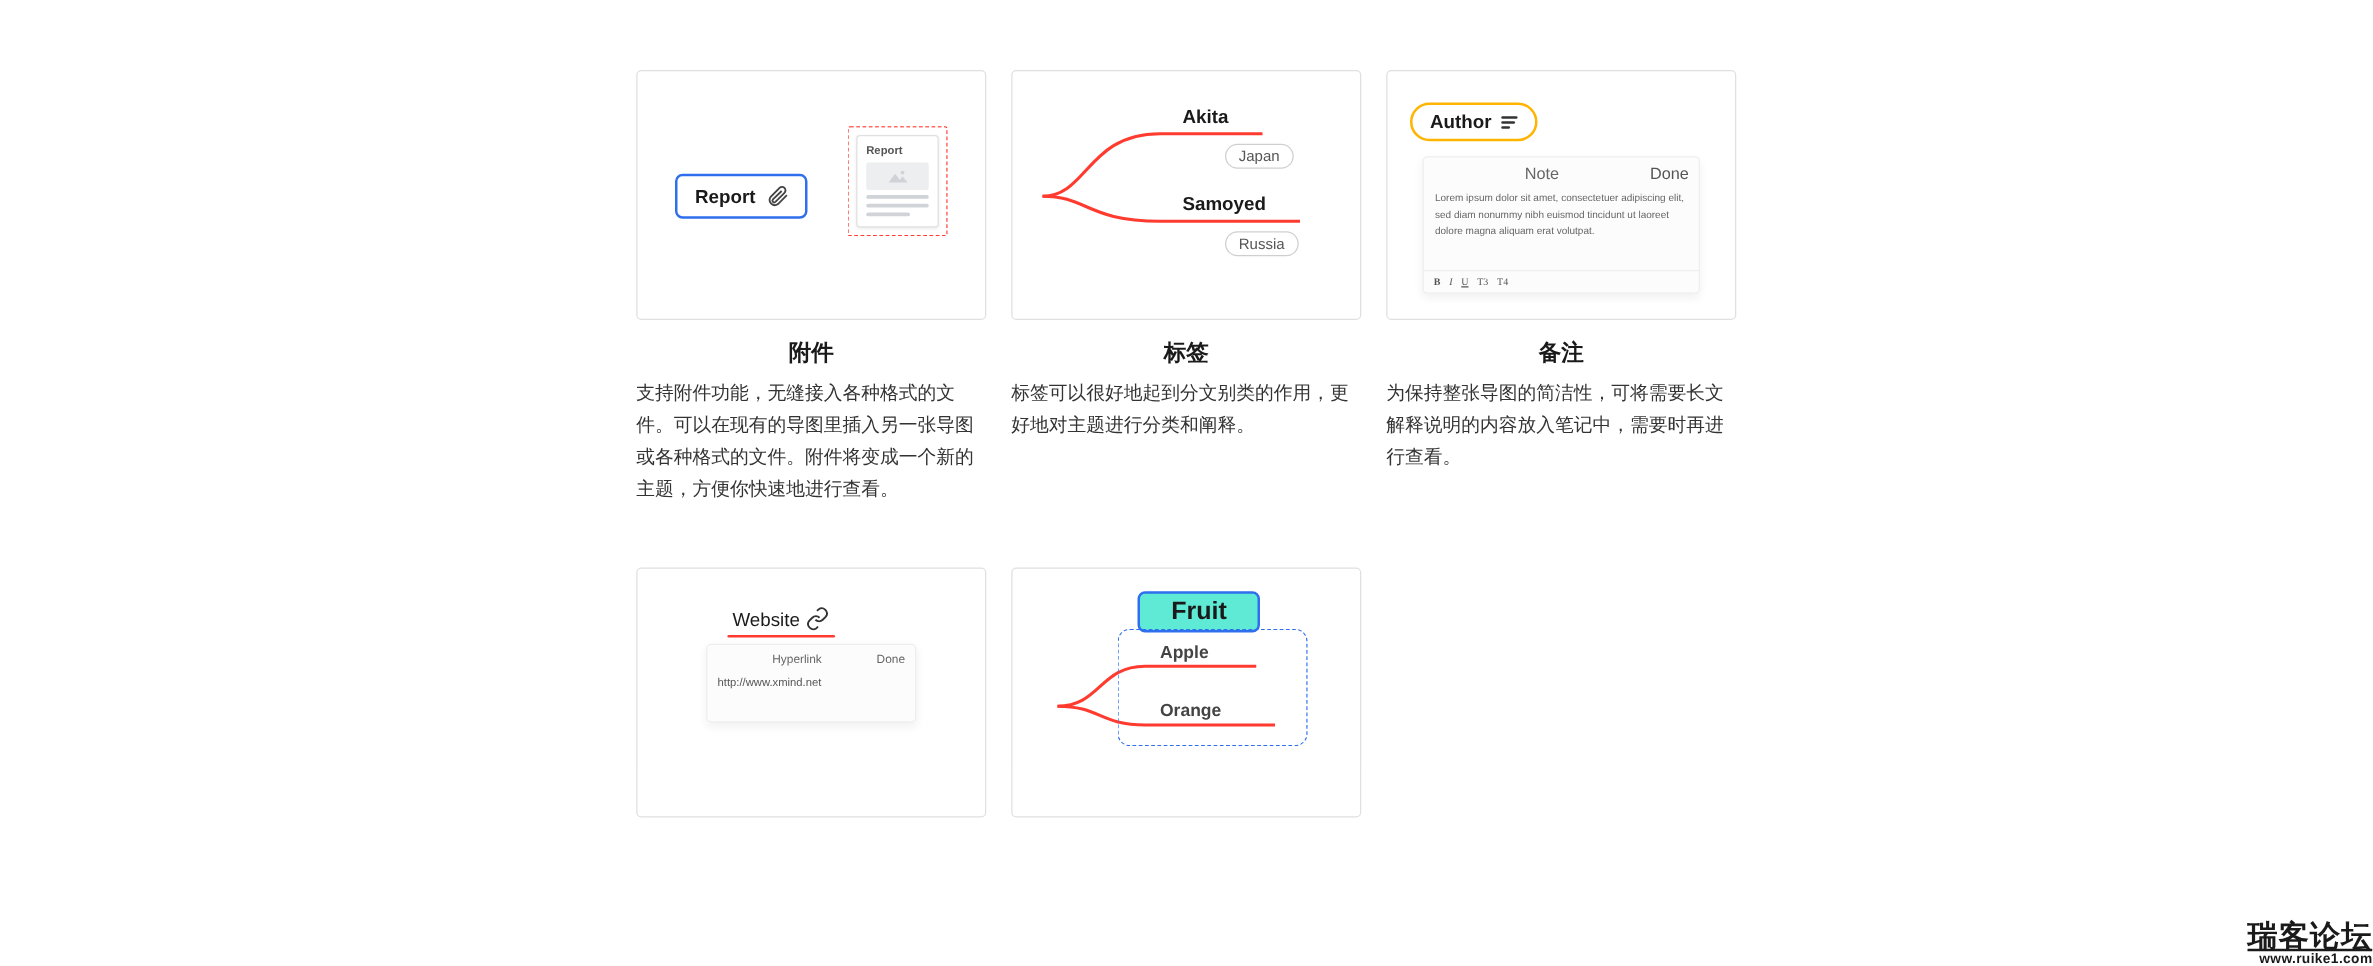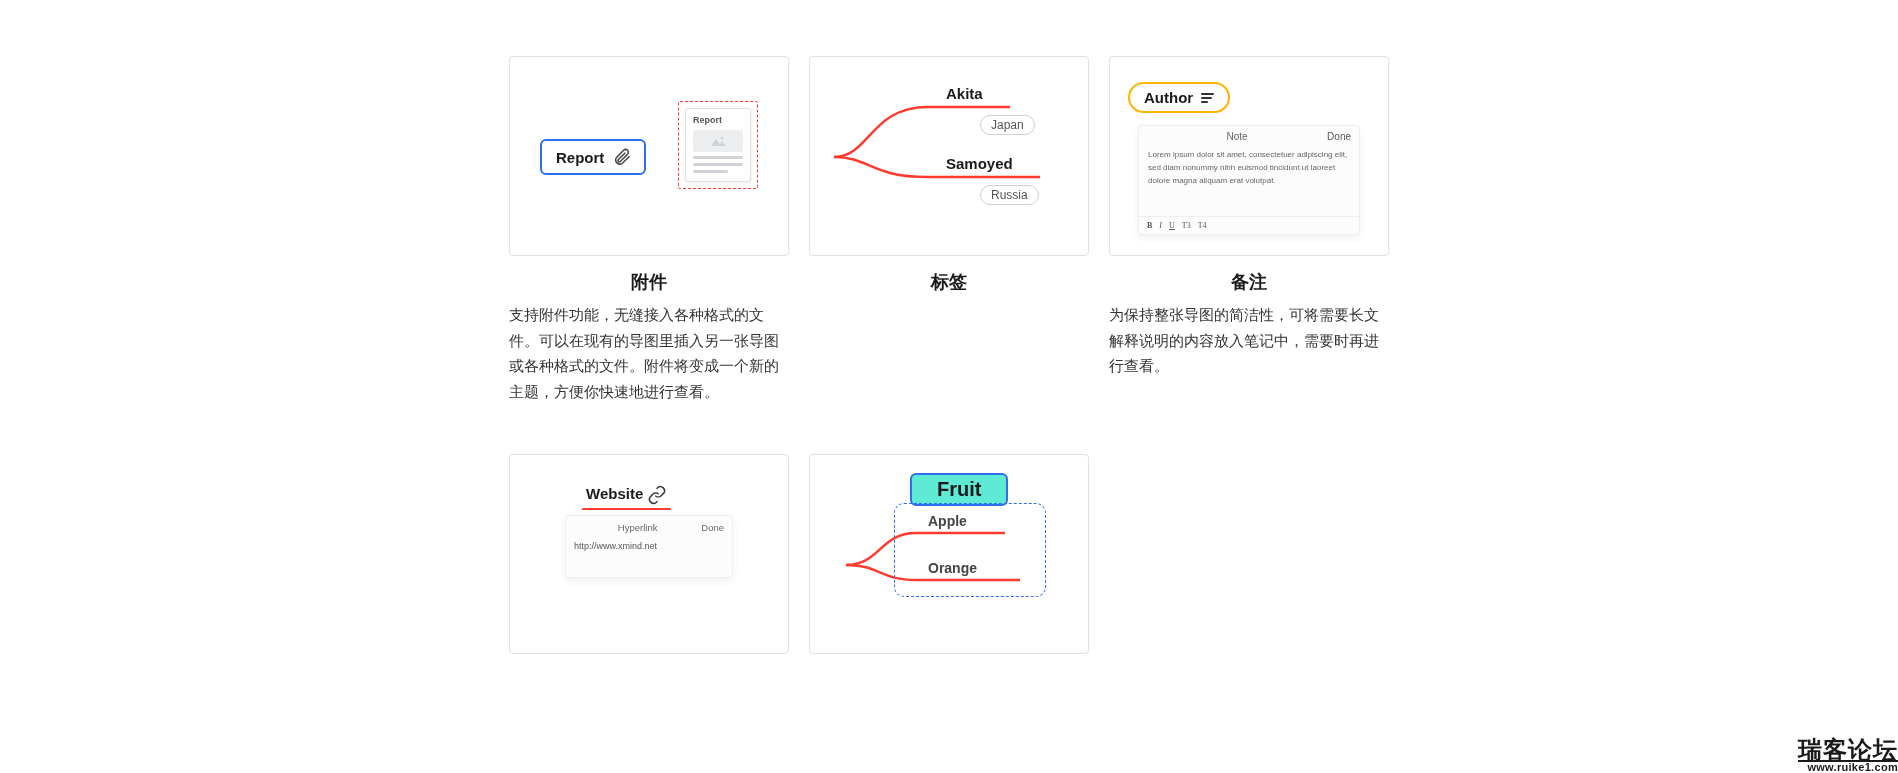--- a/index.html
+++ b/index.html
@@ -126,33 +126,33 @@
   .c3-chip .bars span:nth-child(3){width:7px;}
   .c3-panel {
     position:absolute;
     left:28px; right:28px; top:68px; bottom:20px;
     background:#fcfcfc;
     border:1px solid #eee;
     border-radius:4px;
     box-shadow:0 3px 8px rgba(0,0,0,0.06);
     display:flex; flex-direction:column;
   }
-  .c3-head { display:flex; justify-content:space-between; font-size:10px; color:#666; padding:5px 8px;align-items:center; }
+  .c3-head { display:flex; justify-content:space-between; font-size:13px; color:#666; padding:5px 8px;align-items:center; }
   .c3-head .nt { flex:1; text-align:center; }
   .c3-head .dn { color:#555; }
   .c3-body { font-size:8px; color:#666; line-height:1.6; padding:2px 9px; flex:1; }
   .c3-tb { border-top:1px solid #eee; padding:4px 8px; display:flex; gap:7px; font-size:8px; color:#555; font-family:Georgia,serif; }
   .c3-tb .b{font-weight:700;} .c3-tb .i{font-style:italic;} .c3-tb .u{text-decoration:underline;}
 
   
   .c4-chip {
     position:absolute;
     left:76px; top:30px;
-    display:flex; align-items:flex-start; gap:4px;
-    font-weight:700; font-size:15px;
+    display:flex; align-items:flex-end; gap:4px;
+    font-weight:400; font-size:15px;
   }
   .c4-chip .underline { position:absolute; left:-4px; right:-4px; bottom:-5px; height:2.5px; background:#ff3b30; border-radius:2px; }
   .c4-link { width:20px; height:20px; stroke:#333; stroke-width:1.8; fill:none; }
   .c4-panel {
     position:absolute;
     left:55px; right:55px; top:60px;
     background:#fcfcfc;
     border:1px solid #eee;
     border-radius:4px;
     box-shadow:0 3px 8px rgba(0,0,0,0.06);
@@ -242,20 +242,21 @@
         <path d="M24,100 C60,100 60,120 118,120" stroke="#ff3b30" stroke-width="2.5" fill="none"></path>
         <line x1="118" y1="50" x2="200" y2="50" stroke="#ff3b30" stroke-width="2.5"></line>
         <line x1="118" y1="120" x2="230" y2="120" stroke="#ff3b30" stroke-width="2.5"></line>
       </svg>
       <div class="c2-txt" style="left:136px;top:28px;">Akita</div>
       <div class="c2-tag" style="left:134px;top:58px;">Japan</div>
       <div class="c2-txt" style="left:136px;top:98px;">Samoyed</div>
       <div class="c2-tag" style="left:134px;top:128px;">Russia</div>
     </div>
     <div class="title">标签</div>
+    <div class="desc">标签可以很好地起到分文别类的作用，更好地对主题进行分类和阐释。</div>
   </div>
 
   <div class="cell">
     <div class="card">
       <div class="c3-chip">
         <span>Author</span>
         <span class="bars">
             <span></span>
             <span></span>
             <span></span>

